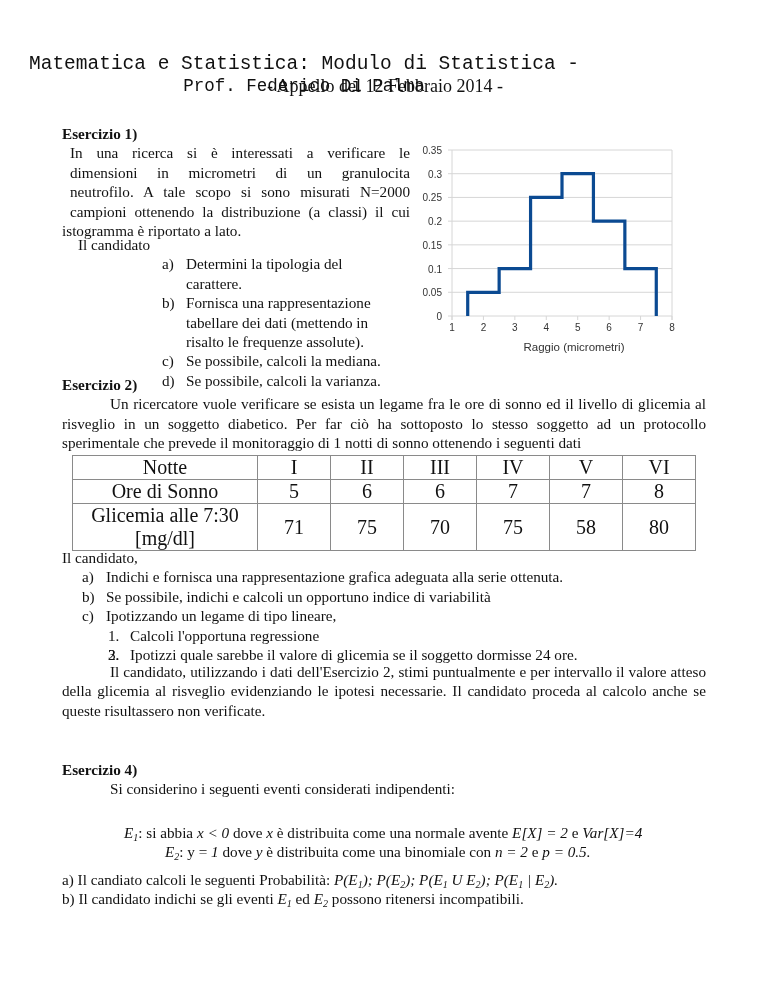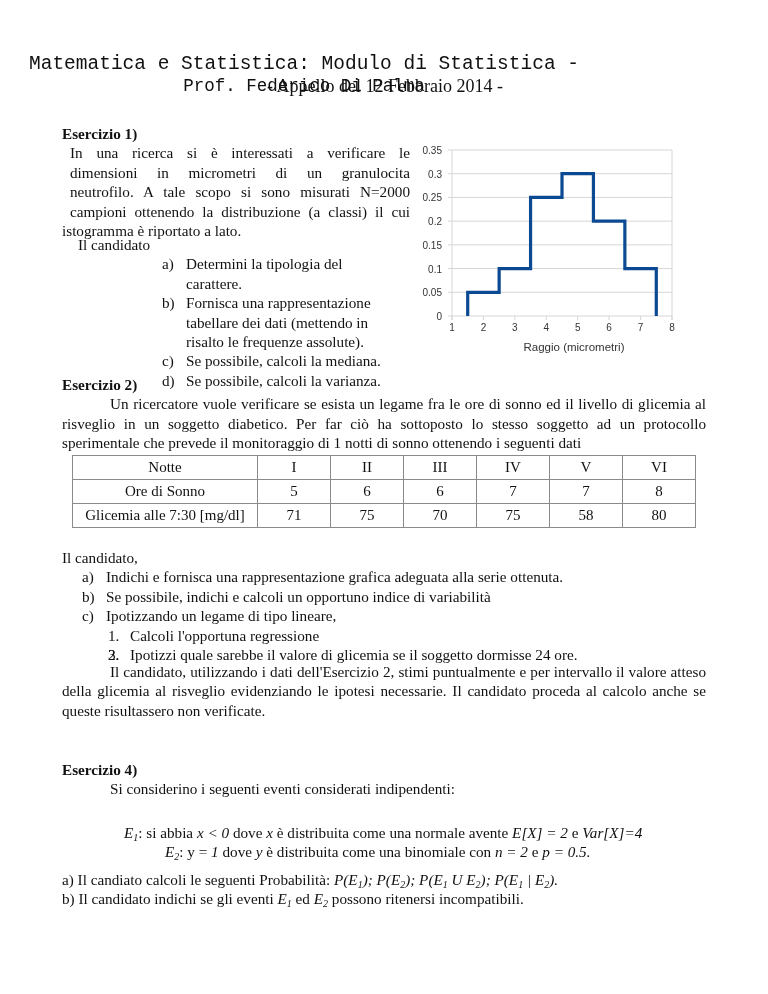--- a/index.html
+++ b/index.html
@@ -15,21 +15,21 @@
     .ex1-text { left: 62px; top: 124px; width: 348px; }
     .ex1-text .jl { display: block; text-align: justify; text-align-last: justify; margin-left: 8px; }
     .ex1-text .ll { display: block; }
     .cand1 { left: 62px; top: 235px; width: 350px; margin-left: 16px; }
     ol.alpha { list-style: none; margin: 0; padding: 0; }
     ol.alpha li { position: relative; padding-left: 24px; }
     ol.alpha li .mk { position: absolute; left: 0; top: 0; }
     .cand1 ol.alpha { margin-left: 84px; }
     .ex2 { left: 62px; top: 375px; width: 644px; }
     .indent { text-indent: 48px; }
-    table.data { position: absolute; left: 72px; top: 455px; border-collapse: collapse; font-size: 15px; }
+    table.data { position: absolute; left: 72px; top: 455px; border-collapse: collapse; font-size: 20px; }
     table.data td { border: 1px solid #8a8a8a; height: 23px; padding: 0; text-align: center; width: 72px; }
     table.data td.rh { width: 184px; }
     .cand2 { left: 62px; top: 548px; width: 650px; }
     .cand2 ol.alpha { margin-left: 20px; }
     ol.num { list-style: none; margin: 0; padding: 0; }
     ol.num li { position: relative; padding-left: 24px; }
     ol.num li .mk { position: absolute; left: 2px; }
     .ex3 { left: 62px; top: 662px; width: 644px; }
     .ex4 { left: 62px; top: 760px; width: 660px; }
     .ex4 .line1 { padding-left: 48px; }

